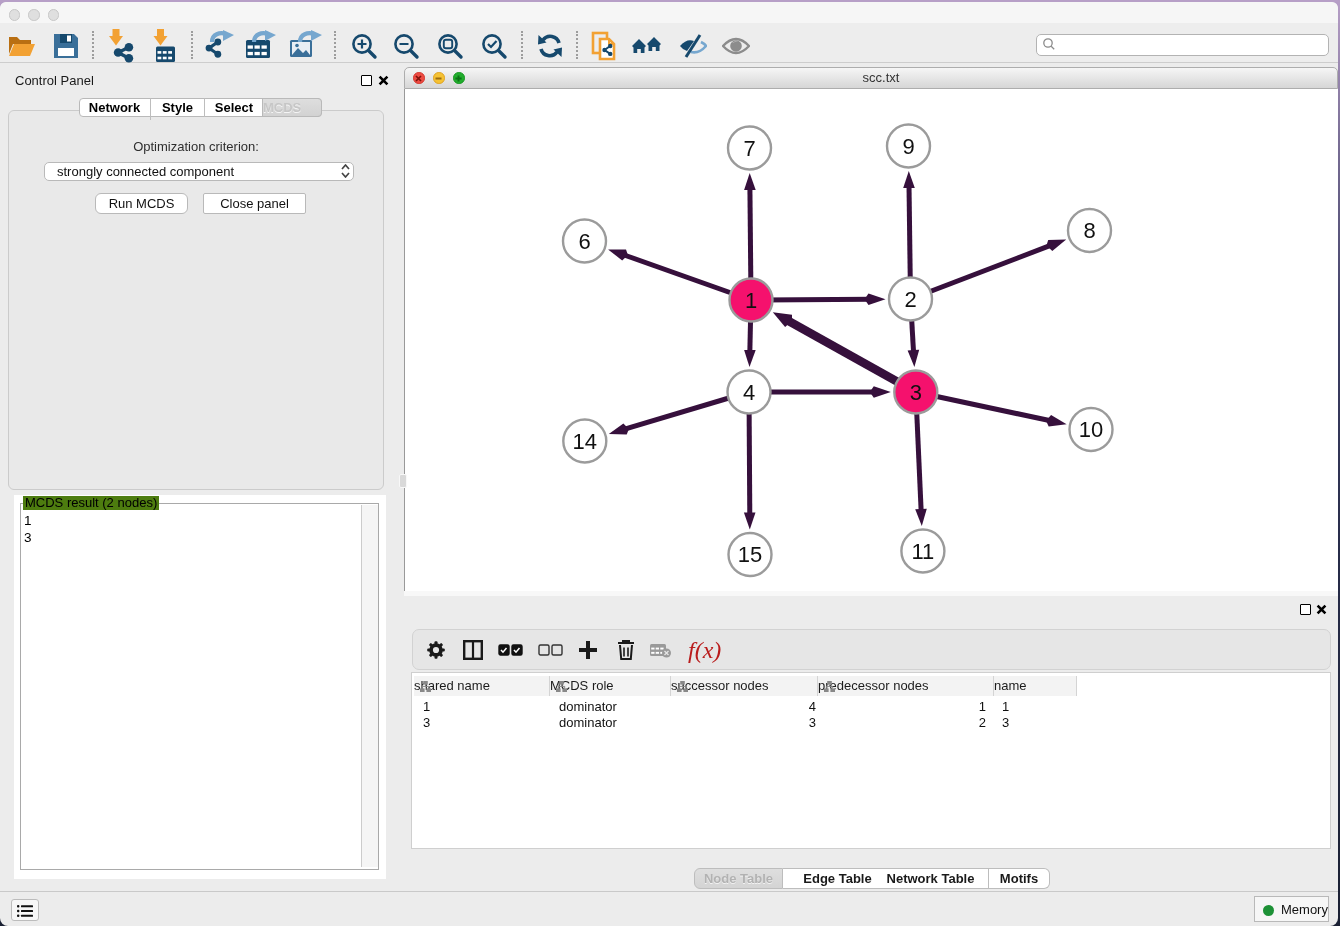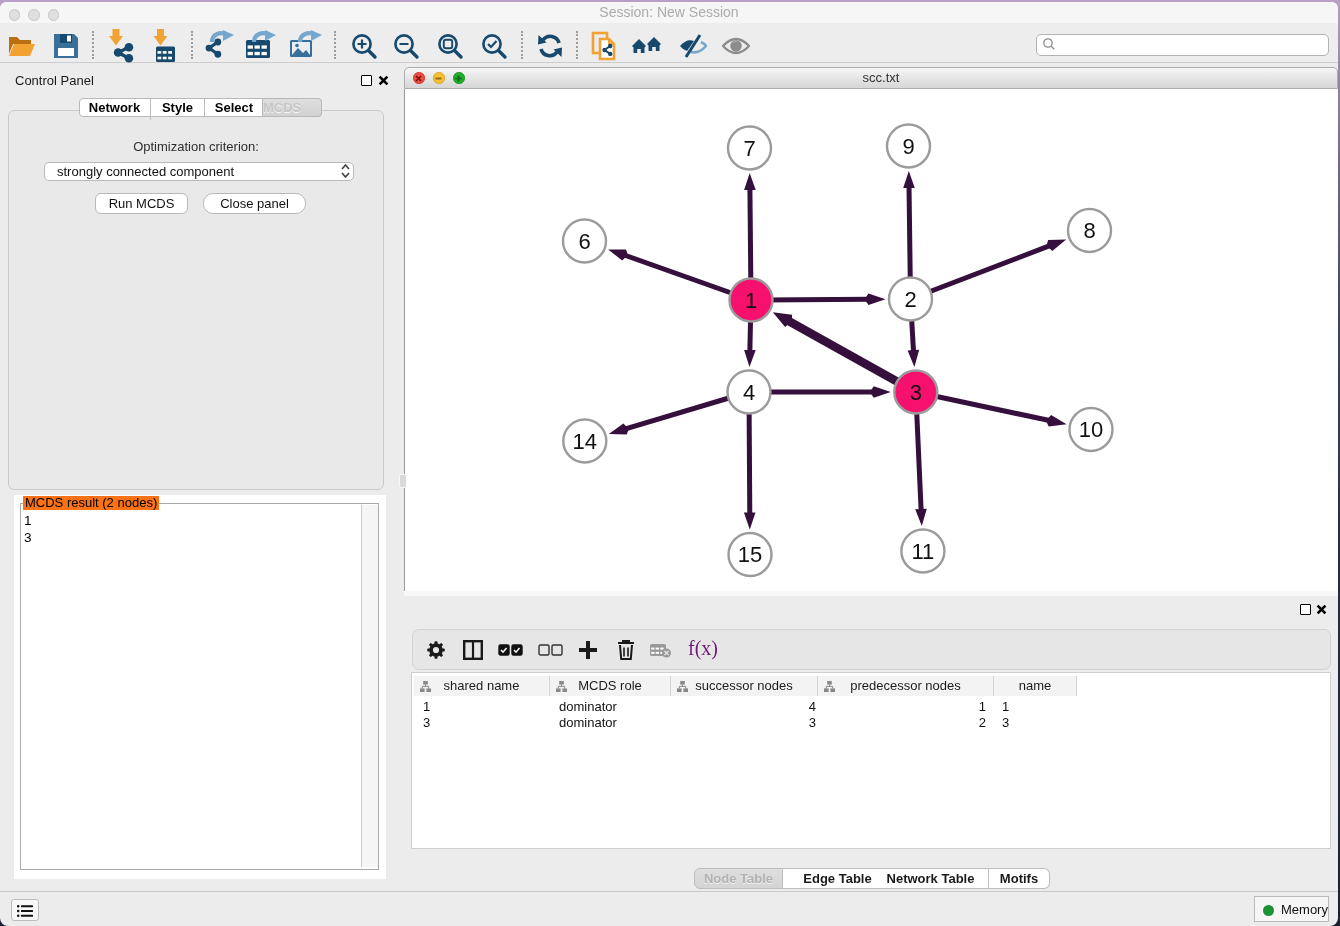--- a/index.html
+++ b/index.html
@@ -1,27 +1,26 @@
 <!DOCTYPE html>
 <html><head><meta charset="utf-8"><style>
 html,body{margin:0;padding:0;width:1340px;height:926px;overflow:hidden}
 body{background:linear-gradient(180deg,#b79fc7 0%,#7a6f96 15%,#3f4066 35%,#272c49 60%,#1a2033 100%);
 font-family:"Liberation Sans",sans-serif;-webkit-font-smoothing:antialiased}
 .abs{position:absolute}
 #app{position:absolute;left:0;top:2px;width:1338px;height:924px;background:#ececec;border-radius:6px 6px 8px 8px;overflow:hidden}
 .sep{position:absolute;top:29px;width:0;height:28px;border-left:2px dotted #9d9d9d}
 .tl{position:absolute;width:11.5px;height:11.5px;border-radius:50%;box-sizing:border-box}
-.hdrcell{position:absolute;top:674px;height:20px;background:#f3f3f3;border-right:1px solid #d4d4d4;box-sizing:border-box;font-size:13px;color:#1c1c1c;text-align:center;line-height:20px}
+.hdrcell{position:absolute;top:674px;height:20px;background:#f3f3f3;border-right:1px solid #d4d4d4;box-sizing:border-box;font-size:13px;color:#1c1c1c;line-height:20px}
 .cellv{position:absolute;font-size:13px;color:#111;height:17px;line-height:17px}
 .btab{position:absolute;top:866px;height:21px;box-sizing:border-box;background:#fff;font-size:13px;font-weight:bold;color:#1a1a1a;text-align:center;line-height:20px;border:1px solid #bdbdbd;border-left:none}
 </style></head><body>
 <div id="app">
 
  <div class="abs" style="left:0;top:0;width:1338px;height:20.5px;background:#f6f6f6;border-bottom:1px solid #e3e3e3;border-radius:6px 6px 0 0"></div>
- <div class="abs" style="left:0;top:0;width:1338px;height:20px;text-align:center;font-size:14px;color:#ababab;line-height:21px">Session: New Session</div>
  <div class="tl" style="left:8.5px;top:7.2px;background:#dfdfdf;border:1px solid #c7c7c7"></div>
  <div class="tl" style="left:28px;top:7.2px;background:#dfdfdf;border:1px solid #c7c7c7"></div>
  <div class="tl" style="left:47.5px;top:7.2px;background:#dfdfdf;border:1px solid #c7c7c7"></div>
 
  <div class="abs" style="left:0;top:21px;width:1338px;height:39px;background:#ededed;border-bottom:1px solid #cdcdcd"></div>
  <div class="sep" style="left:92px"></div>
 <div class="sep" style="left:191px"></div>
 <div class="sep" style="left:334px"></div>
 <div class="sep" style="left:521px"></div>
 <div class="sep" style="left:576px"></div>
@@ -171,28 +170,28 @@
  <div class="abs" style="left:205px;top:96px;width:58px;height:30px;font-size:13px;font-weight:bold;text-align:center;line-height:19px">Select</div>
  <div class="abs" style="left:263px;top:96px;width:59px;height:19px;font-size:13px;font-weight:bold;color:#c6c6c6;text-shadow:0 1px 0 #f5f5f5;text-align:left;line-height:19px">MCDS</div>
 
  <div class="abs" style="left:8px;top:137px;width:376px;text-align:center;font-size:13px;color:#2e2e2e">Optimization criterion:</div>
  <div class="abs" style="left:44px;top:159.5px;width:310px;height:19px;background:#fff;border:1px solid #b9b9b9;border-radius:5px;box-sizing:border-box"></div>
  <div class="abs" style="left:57px;top:162px;font-size:13px;color:#111">strongly connected component</div>
  <svg class="abs" style="left:340px;top:162px" width="11" height="14" viewBox="0 0 11 14">
       <path d="M2 5 L5.5 1 L9 5 M2 9 L5.5 13 L9 9" stroke="#444" stroke-width="1.7" fill="none" stroke-linejoin="round"></path>
     </svg>
  <div class="abs" style="left:95px;top:191px;width:93px;height:21px;background:#fff;border:1px solid #b9b9b9;border-radius:6px;box-sizing:border-box;text-align:center;font-size:13px;line-height:20px;color:#111">Run MCDS</div>
- <div class="abs" style="left:203px;top:191px;width:103px;height:21px;background:#fff;border:1px solid #b9b9b9;border-radius:10px;box-sizing:border-box;text-align:center;font-size:13px;line-height:20px;color:#111">Close panel</div>
+ <div class="abs" style="left:203px;top:191px;width:103px;height:21px;background:#fff;border:1px solid #b9b9b9;border-radius:2px;box-sizing:border-box;text-align:center;font-size:13px;line-height:20px;color:#111">Close panel</div>
 
  <div class="abs" style="left:14px;top:493px;width:372px;height:384px;background:#fff"></div>
  <div class="abs" style="left:20px;top:501px;width:359px;height:367px;border:1px solid #a9a9a9;box-sizing:border-box"></div>
  <div class="abs" style="left:21px;top:502px;width:357px;height:364px;background:#fff"></div>
  <div class="abs" style="left:24px;top:510px;font-size:13.5px;color:#000;line-height:17px">1<br>3</div>
  <div class="abs" style="left:361px;top:503px;width:16px;height:362px;background:#f5f5f5;border-left:1px solid #cccccc"></div>
- <div class="abs" style="left:23px;top:494px;background:#f97316;padding:0 2px;font-size:13px;color:#000;line-height:14px">MCDS result (2 nodes)</div>
+ <div class="abs" style="left:23px;top:494px;background:#4d7c0f;padding:0 2px;font-size:13px;color:#000;line-height:14px">MCDS result (2 nodes)</div>
 
  <div class="abs" style="left:404px;top:64.5px;width:934px;height:22px;background:linear-gradient(#f6f6f6,#d6d6d6);border:1px solid #adadad;border-radius:5px 5px 0 0;box-sizing:border-box"></div>
  <div class="abs" style="left:404px;top:65px;width:954px;height:21px;text-align:center;font-size:13px;font-weight:normal;color:#333;line-height:22px">scc.txt</div>
  <div class="tl" style="left:413px;top:70.2px;background:#ee4b42;border:1px solid #d2362c"></div>
  <div class="tl" style="left:433px;top:70.2px;background:#f6c233;border:1px solid #dfa321"></div>
  <div class="tl" style="left:453px;top:70.2px;background:#22ad2d;border:1px solid #14961f"></div>
  <svg class="abs" style="left:415.4px;top:72.5px" width="7" height="7" viewBox="0 0 7 7">
       <path d="M1 1 L6 6 M6 1 L1 6" stroke="#7c120b" stroke-width="1.7"></path>
     </svg>
  <svg class="abs" style="left:435.4px;top:72.5px" width="7" height="7" viewBox="0 0 7 7">
@@ -300,21 +299,21 @@
       <rect x="0" y="2" width="16" height="12" rx="1.5" fill="#9a9a9a"></rect>
       <rect x="1.2" y="5.6" width="3.3" height="1.9" fill="#fff"></rect>
       <rect x="5.7" y="5.6" width="3.3" height="1.9" fill="#fff"></rect>
       <rect x="10.3" y="5.6" width="3.3" height="1.9" fill="#fff"></rect>
       <rect x="1.2" y="9.9" width="3.3" height="1.9" fill="#fff"></rect>
       <rect x="5.7" y="9.9" width="3.3" height="1.9" fill="#fff"></rect>
       <rect x="10.3" y="9.9" width="3.3" height="1.9" fill="#fff"></rect>
       <circle cx="16.5" cy="11" r="4.5" fill="#9a9a9a"></circle>
       <path d="M14.5 9 l4 4 M18.5 9 l-4 4" stroke="#e6e6e6" stroke-width="1.3"></path>
     </svg>
-<div class="abs" style="left:688px;top:635px;font-family:'Liberation Serif',serif;font-size:20px;color:#701a75">f(x)</div>
+<div class="abs" style="left:688px;top:635px;font-family:'Liberation Serif',serif;font-style:italic;font-size:24px;color:#b91c1c">f(x)</div>
  <div class="abs" style="left:411px;top:670px;width:920px;height:177px;background:#fff;border:1px solid #cfcfcf;box-sizing:border-box"></div>
  <div class="hdrcell" style="left:414px;width:136px">shared name</div>
 <svg class="abs" style="left:420px;top:679px" width="11" height="11" viewBox="0 0 11 11">
       <g fill="#888">
         <rect x="3.2" y="0" width="4.6" height="3.6"></rect>
         <rect x="0" y="7.4" width="4.6" height="3.6"></rect>
         <rect x="6.4" y="7.4" width="4.6" height="3.6"></rect>
         <path d="M5.5 3.6 v2 M2.3 7.4 v-2 h6.4 v2" stroke="#888" stroke-width="1" fill="none"></path>
       </g>
     </svg>

